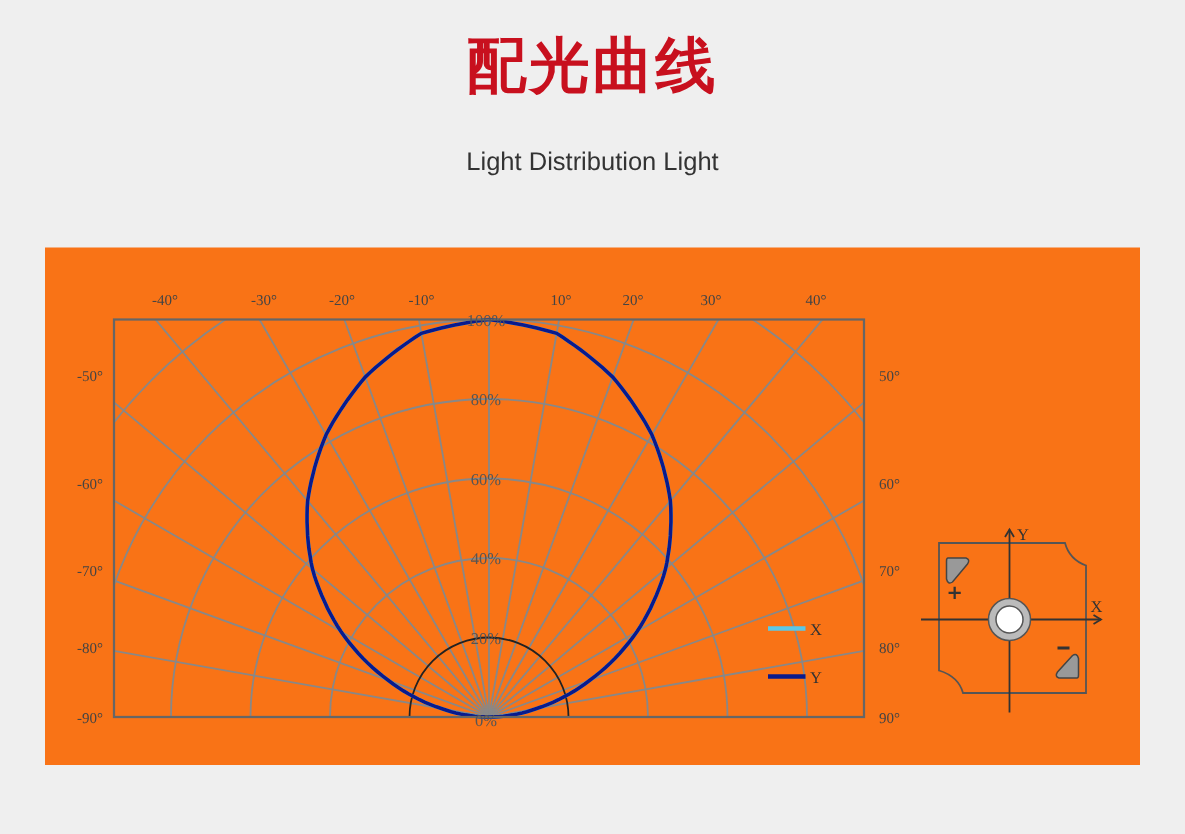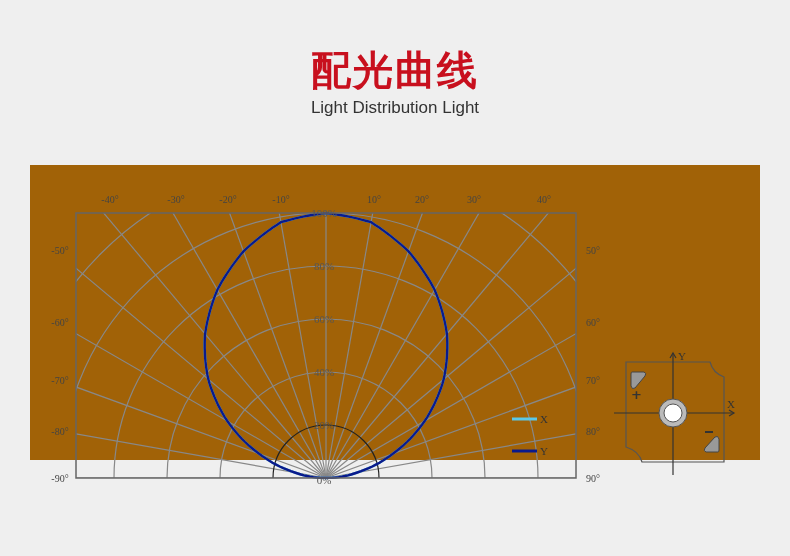--- a/index.html
+++ b/index.html
@@ -1,31 +1,31 @@
 <!DOCTYPE html>
 <html><head>
 <meta charset="utf-8">
 <style>
   html, body { margin: 0; padding: 0; }
   body {
     width: 790px; height: 556px; background: #efefef; position: relative; overflow: hidden;
     font-family: "DejaVu Sans", sans-serif;
   }
   .title-cn {
-    position: absolute; left: 0; width: 790px; top: 44px; text-align: center;
+    position: absolute; left: 0; width: 790px; top: 18px; text-align: center;
     font-family: "DejaVu Sans", sans-serif; font-weight: bold; font-size: 40px;
     color: #c8101e; letter-spacing: 2px; line-height: 52px;
   }
   .title-en {
     position: absolute; left: 0; width: 790px; top: 96px; text-align: center;
     font-family: "Liberation Sans", sans-serif; font-size: 17px; color: #333;
     line-height: 24px;
   }
   .card {
-    position: absolute; left: 30px; top: 165px; width: 730px; height: 295px; background: #a16207;
+    position: absolute; left: 30px; top: 165px; width: 730px; height: 345px; background: #f97316;
   }
   svg { position: absolute; left: 0; top: 0; }
   .tick { font-family: "Liberation Serif", serif; font-size: 10px; fill: #444; }
   .pct { font-family: "Liberation Serif", serif; font-size: 11px; fill: #555; }
   .leg { font-family: "Liberation Serif", serif; font-size: 11px; fill: #333; }
 </style>
 </head>
 <body>
 
 <div class="title-cn">配光曲线</div>

